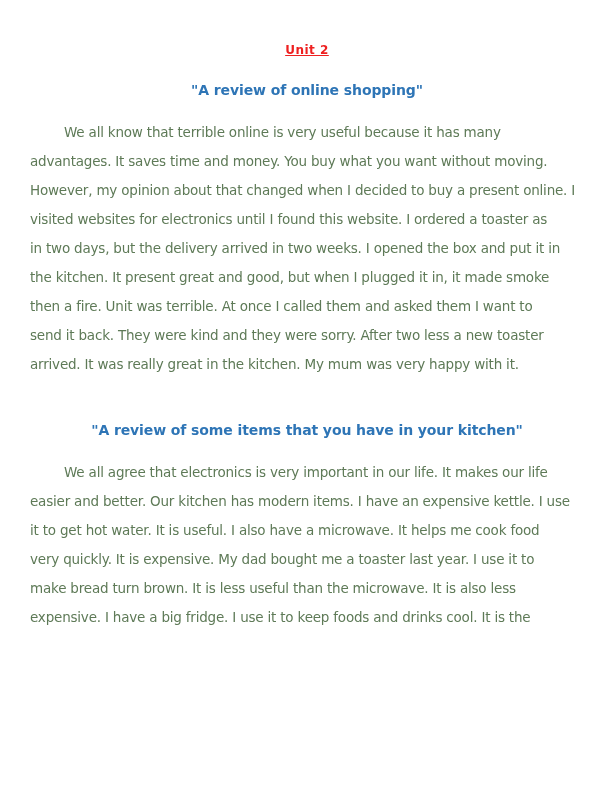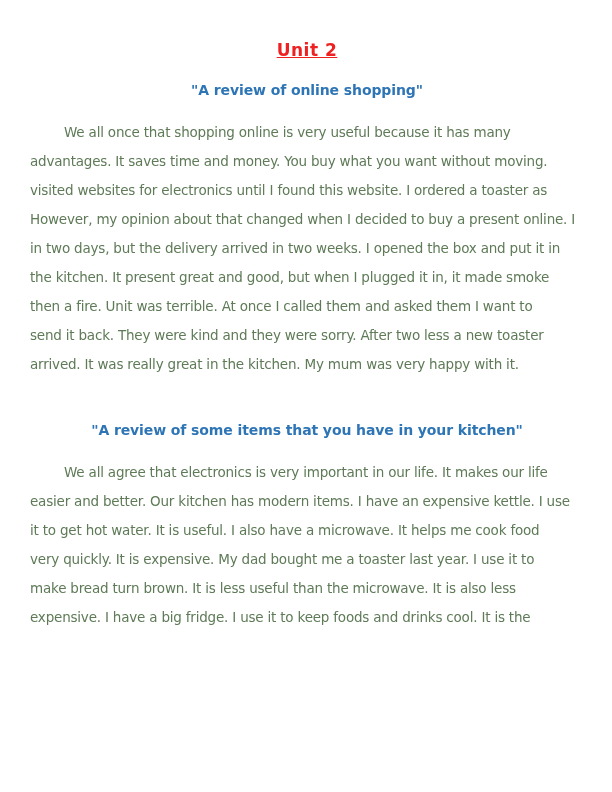--- a/index.html
+++ b/index.html
@@ -16,21 +16,21 @@
   .page {
     box-sizing: border-box;
     width: 612px;
     height: 792px;
     padding: 0 28px 0 30px;
     background: #ffffff;
   }
   .doc-title {
     margin-top: 41px;
     text-align: center;
-    font-size: 17px;
+    font-size: 12px;
     line-height: 19px;
     font-weight: bold;
     color: var(--title-red, #ee2020);
     text-decoration: underline;
     letter-spacing: 0.5px;
   }
   .section-heading {
     text-align: center;
     font-size: 14px;
     line-height: 18px;
@@ -58,24 +58,24 @@
 </head>
 <body>
 
 <div class="page">
 
   <div class="doc-title">Unit 2</div>
 
   <section>
     <div class="section-heading heading-1">"A review of online shopping"</div>
     <div class="paragraph">
-      <div class="text-line first">We all once that shopping online is very useful because it has many</div>
+      <div class="text-line first">We all know that terrible online is very useful because it has many</div>
       <div class="text-line">advantages. It saves time and money. You buy what you want without moving.</div>
+      <div class="text-line">However, my opinion about that changed when I decided to buy a present online. I</div>
       <div class="text-line">visited websites for electronics until I found this website. I ordered a toaster as</div>
-      <div class="text-line">However, my opinion about that changed when I decided to buy a present online. I</div>
       <div class="text-line">in two days, but the delivery arrived in two weeks. I opened the box and put it in</div>
       <div class="text-line">the kitchen. It present great and good, but when I plugged it in, it made smoke</div>
       <div class="text-line">then a fire. Unit was terrible. At once I called them and asked them I want to</div>
       <div class="text-line">send it back. They were kind and they were sorry. After two less a new toaster</div>
       <div class="text-line">arrived. It was really great in the kitchen. My mum was very happy with it.</div>
     </div>
   </section>
 
   <section>
     <div class="section-heading heading-2">"A review of some items that you have in your kitchen"</div>

